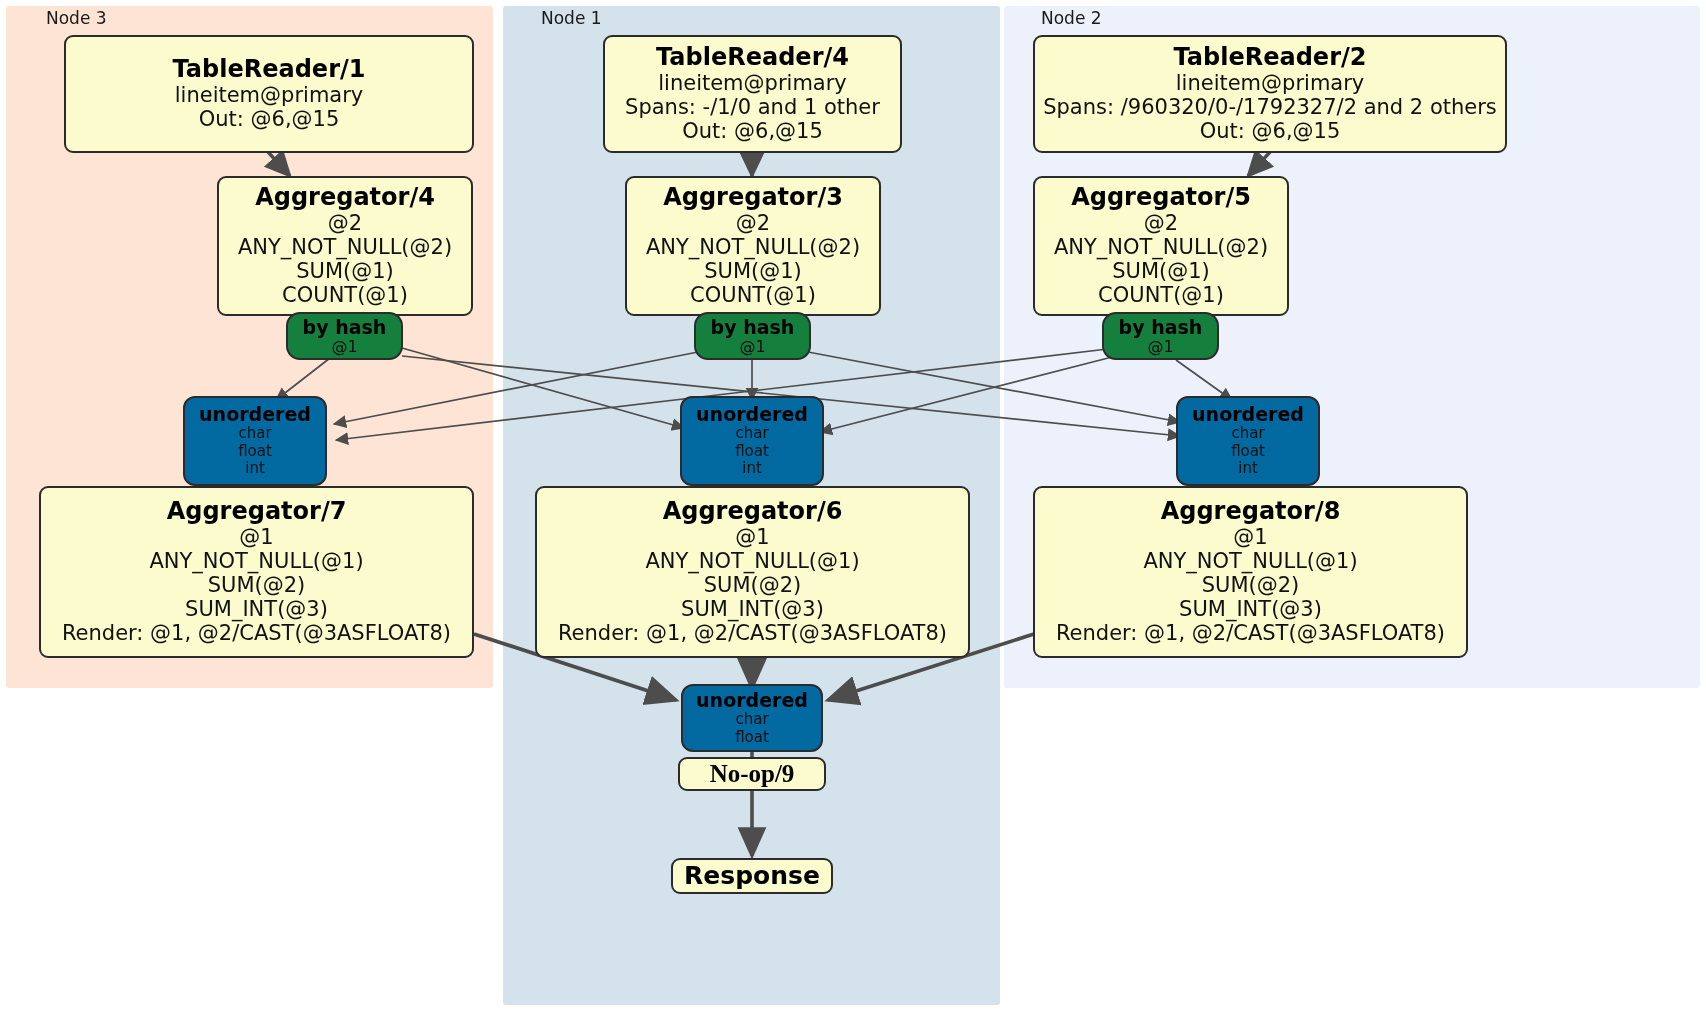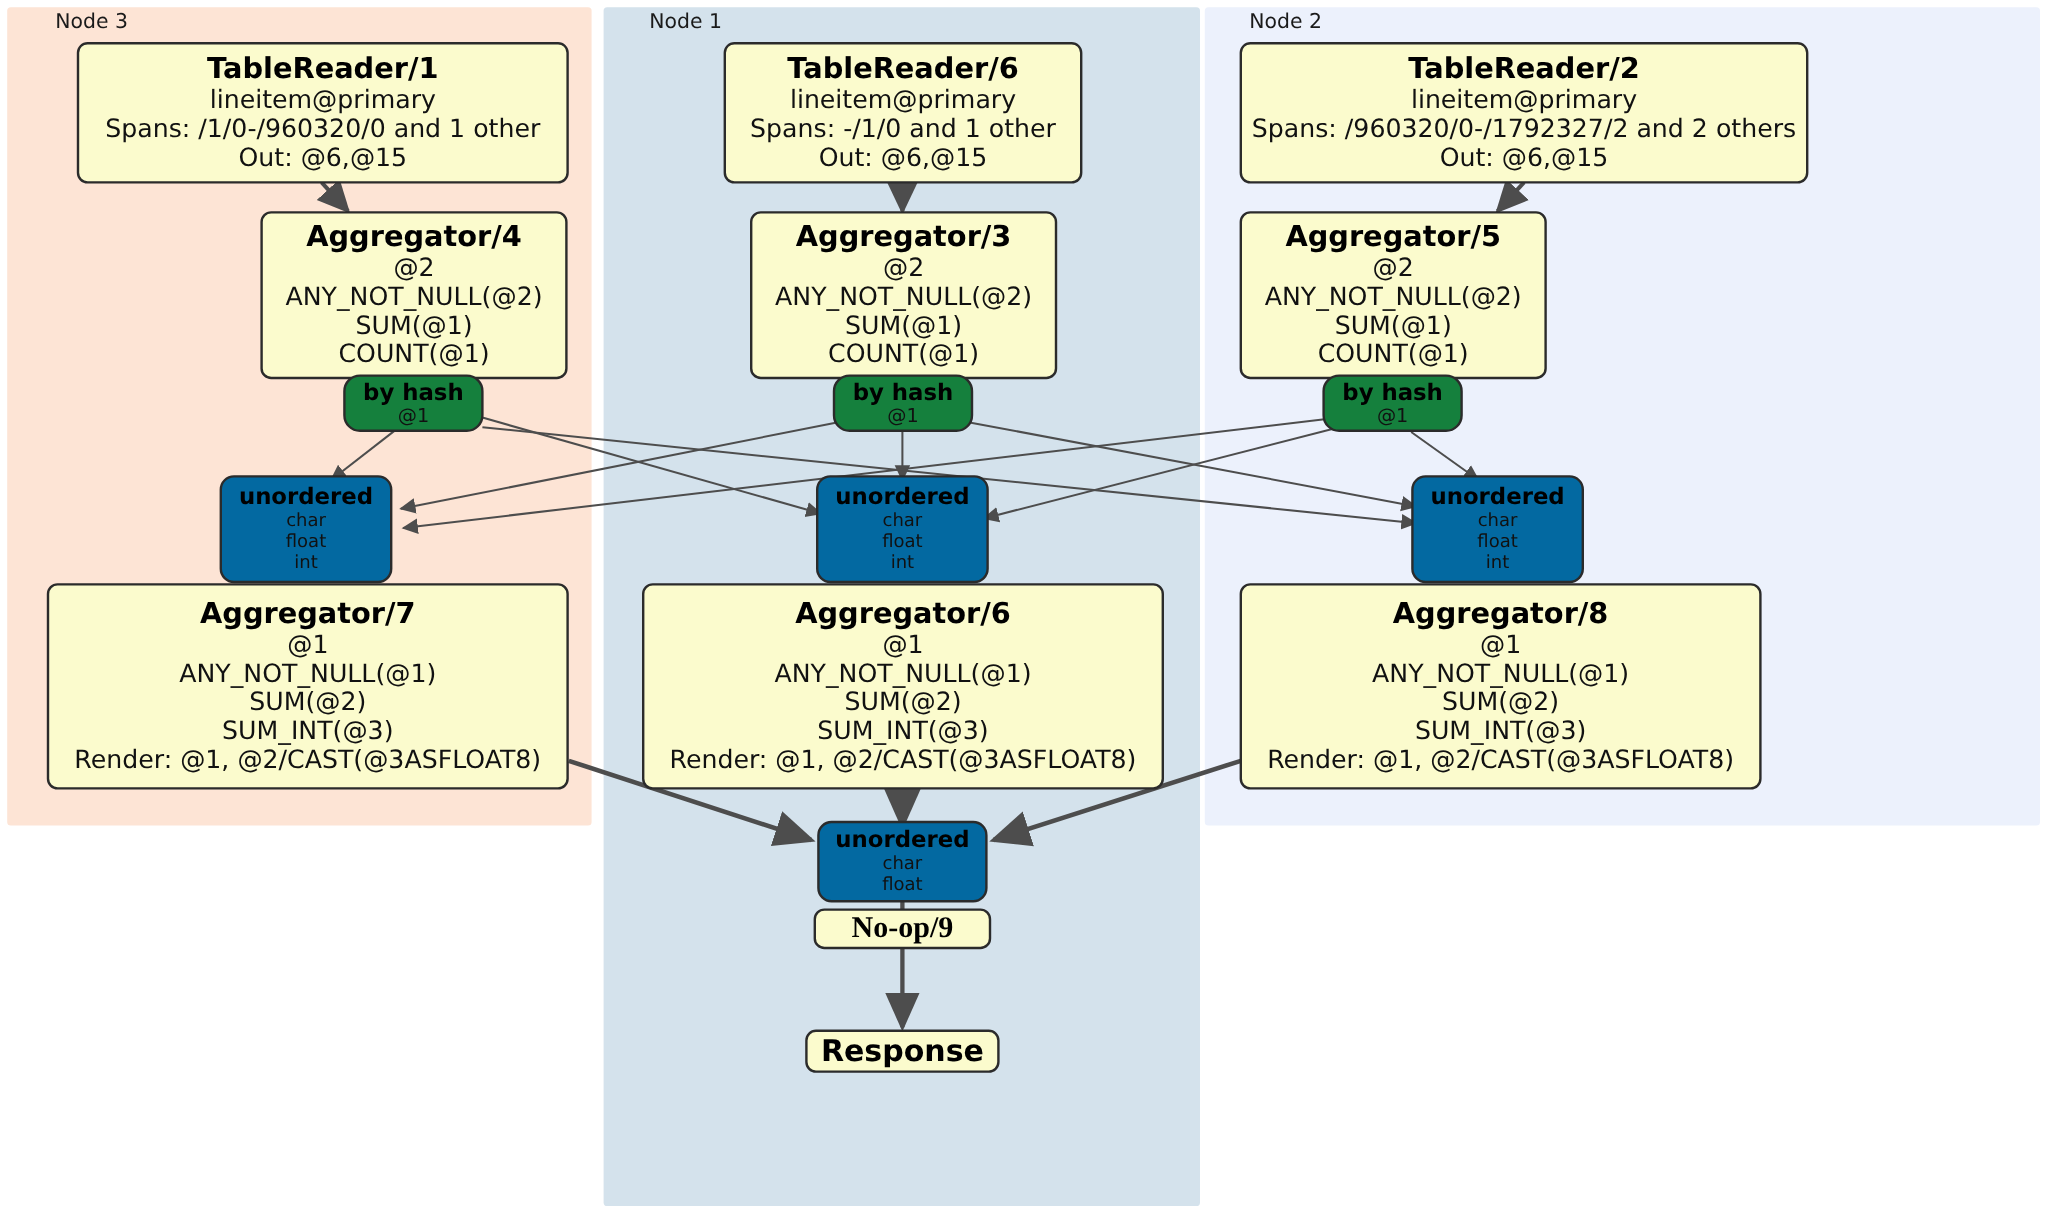--- a/index.html
+++ b/index.html
@@ -93,26 +93,25 @@
     </g>
 
     <g stroke="#4d4d4d" stroke-width="3.6" fill="none" marker-end="url(#ahs)">
       <path d="M752,789 L752,856"></path>
     </g>
   </svg>
 
   <div class="box proc" style="left:64px;top:35px;width:410px;height:118px;">
     <div class="title">TableReader/1</div>
     <div class="line">lineitem@primary</div>
-    <div class="line">Spans: /1/0-/960320/0 and 1 other</div>
     <div class="line">Out: @6,@15</div>
   </div>
 
   <div class="box proc" style="left:603px;top:35px;width:299px;height:118px;">
-    <div class="title">TableReader/6</div>
+    <div class="title">TableReader/4</div>
     <div class="line">lineitem@primary</div>
     <div class="line">Spans: -/1/0 and 1 other</div>
     <div class="line">Out: @6,@15</div>
   </div>
 
   <div class="box proc" style="left:1033px;top:35px;width:474px;height:118px;">
     <div class="title">TableReader/2</div>
     <div class="line">lineitem@primary</div>
     <div class="line">Spans: /960320/0-/1792327/2 and 2 others</div>
     <div class="line">Out: @6,@15</div>

